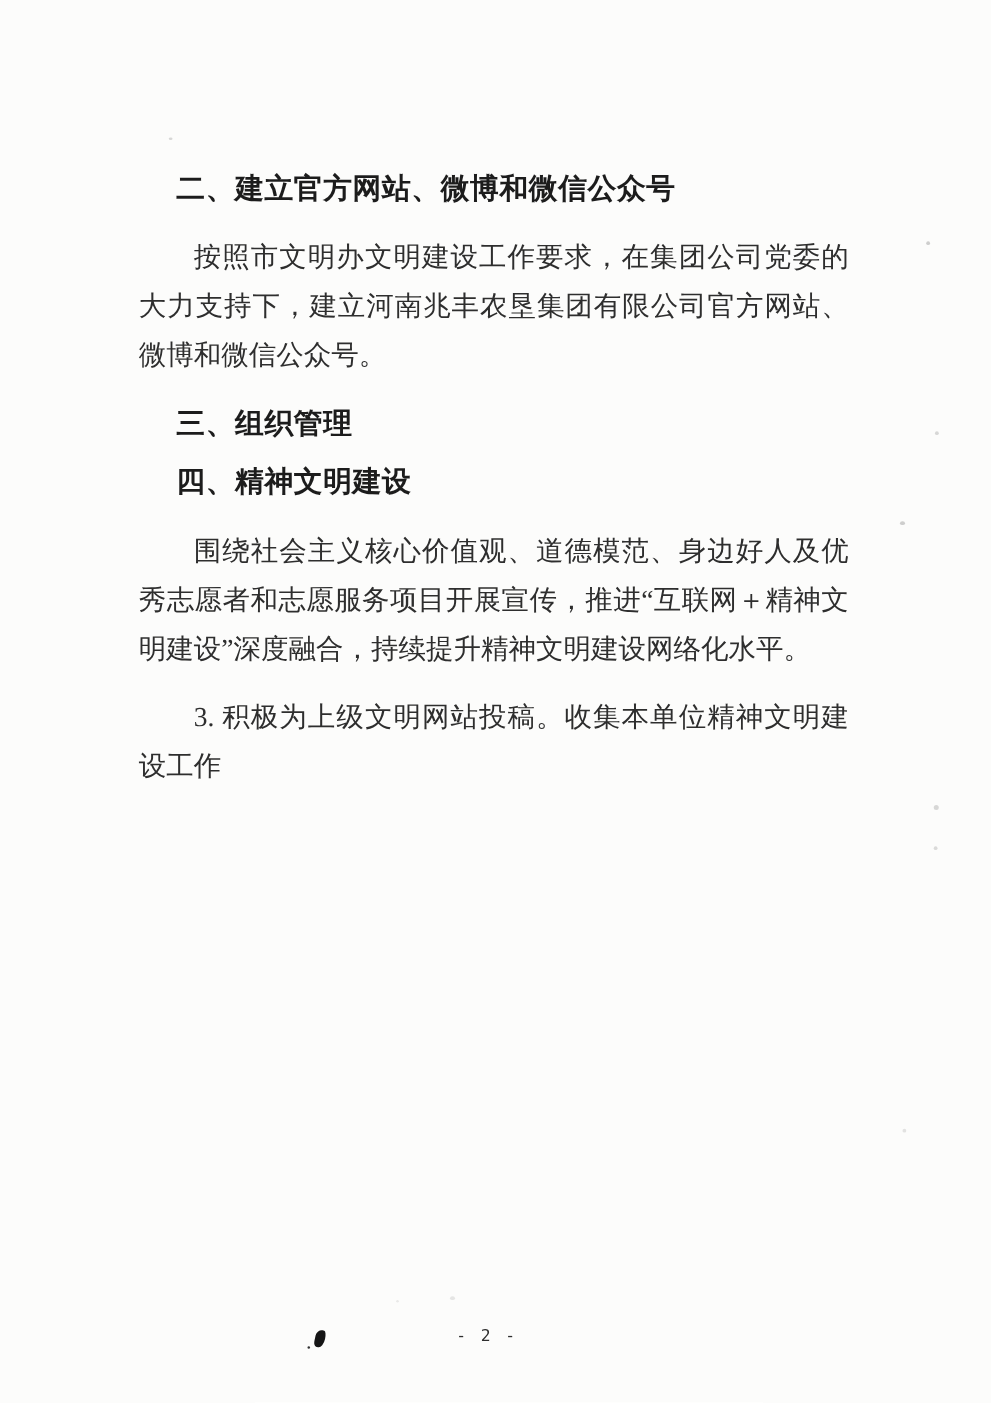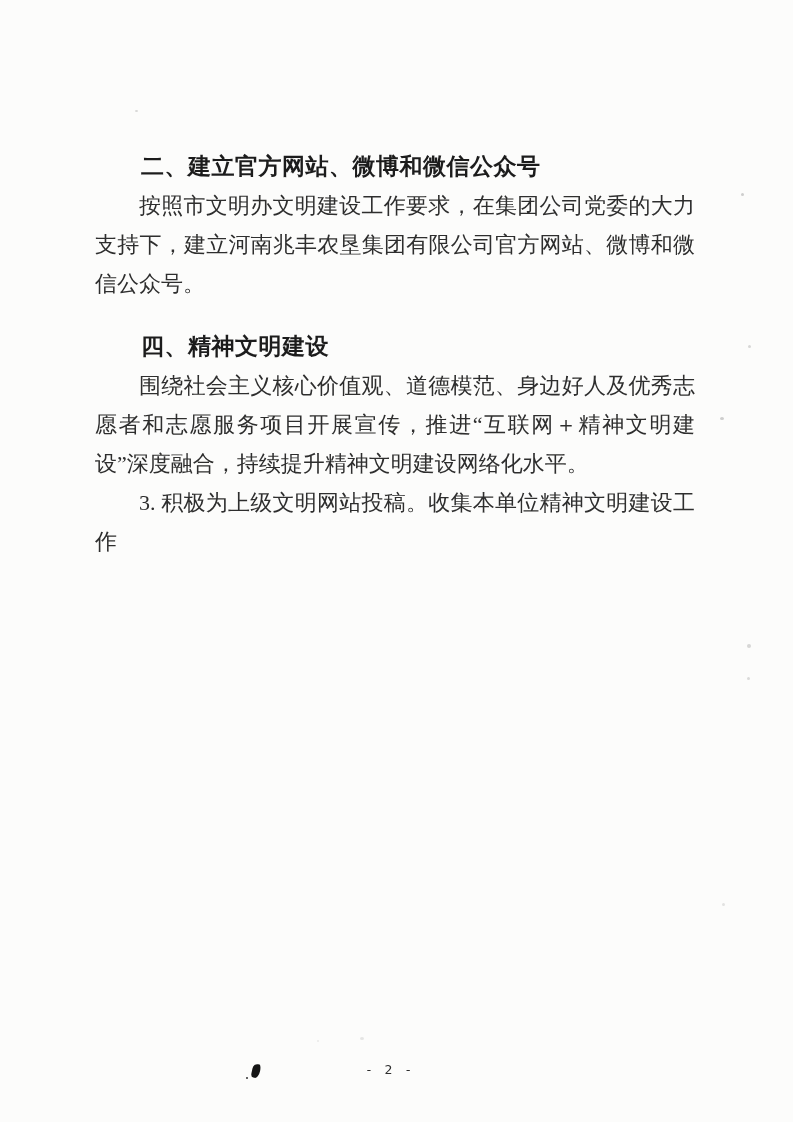--- a/index.html
+++ b/index.html
@@ -15,32 +15,32 @@
   }
 
   .content {
     position: absolute;
     left: 95px;
     top: 123px;
     width: 600px;
   }
 
   .sec-heading {
-    margin: 24px 0 0 0;
+    margin: 8px 0 0 0;
     font-family: "Liberation Sans", sans-serif;
     font-size: 23px;
     font-weight: 700;
     line-height: 39px;
     letter-spacing: 0.5px;
     color: #1c1c1c;
     text-indent: 2em;
   }
 
   .body-para {
-    margin: 0;
+    margin: 16px;
     font-size: 22px;
     line-height: 39px;
     color: #2e2e2e;
     text-align: justify;
     text-justify: inter-ideograph;
     text-indent: 2em;
   }
 
   .page-number {
     position: absolute;
@@ -89,20 +89,21 @@
 </head>
 <body>
 
 <div class="page">
 
   <div class="content">
 
     <h2 class="sec-heading">二、建立官方网站、微博和微信公众号</h2>
     <p class="body-para">按照市文明办文明建设工作要求，在集团公司党委的大力支持下，建立河南兆丰农垦集团有限公司官方网站、微博和微信公众号。</p>
 
+    <h2 class="sec-heading">三、组织管理</h2>
 
     <h2 class="sec-heading">四、精神文明建设</h2>
 
     <p class="body-para">围绕社会主义核心价值观、道德模范、身边好人及优秀志愿者和志愿服务项目开展宣传，推进“互联网＋精神文明建设”深度融合，持续提升精神文明建设网络化水平。</p>
     <p class="body-para">3. 积极为上级文明网站投稿。收集本单位精神文明建设工作</p>
 
   </div>
 
   <div class="page-number">- 2 -</div>
 

